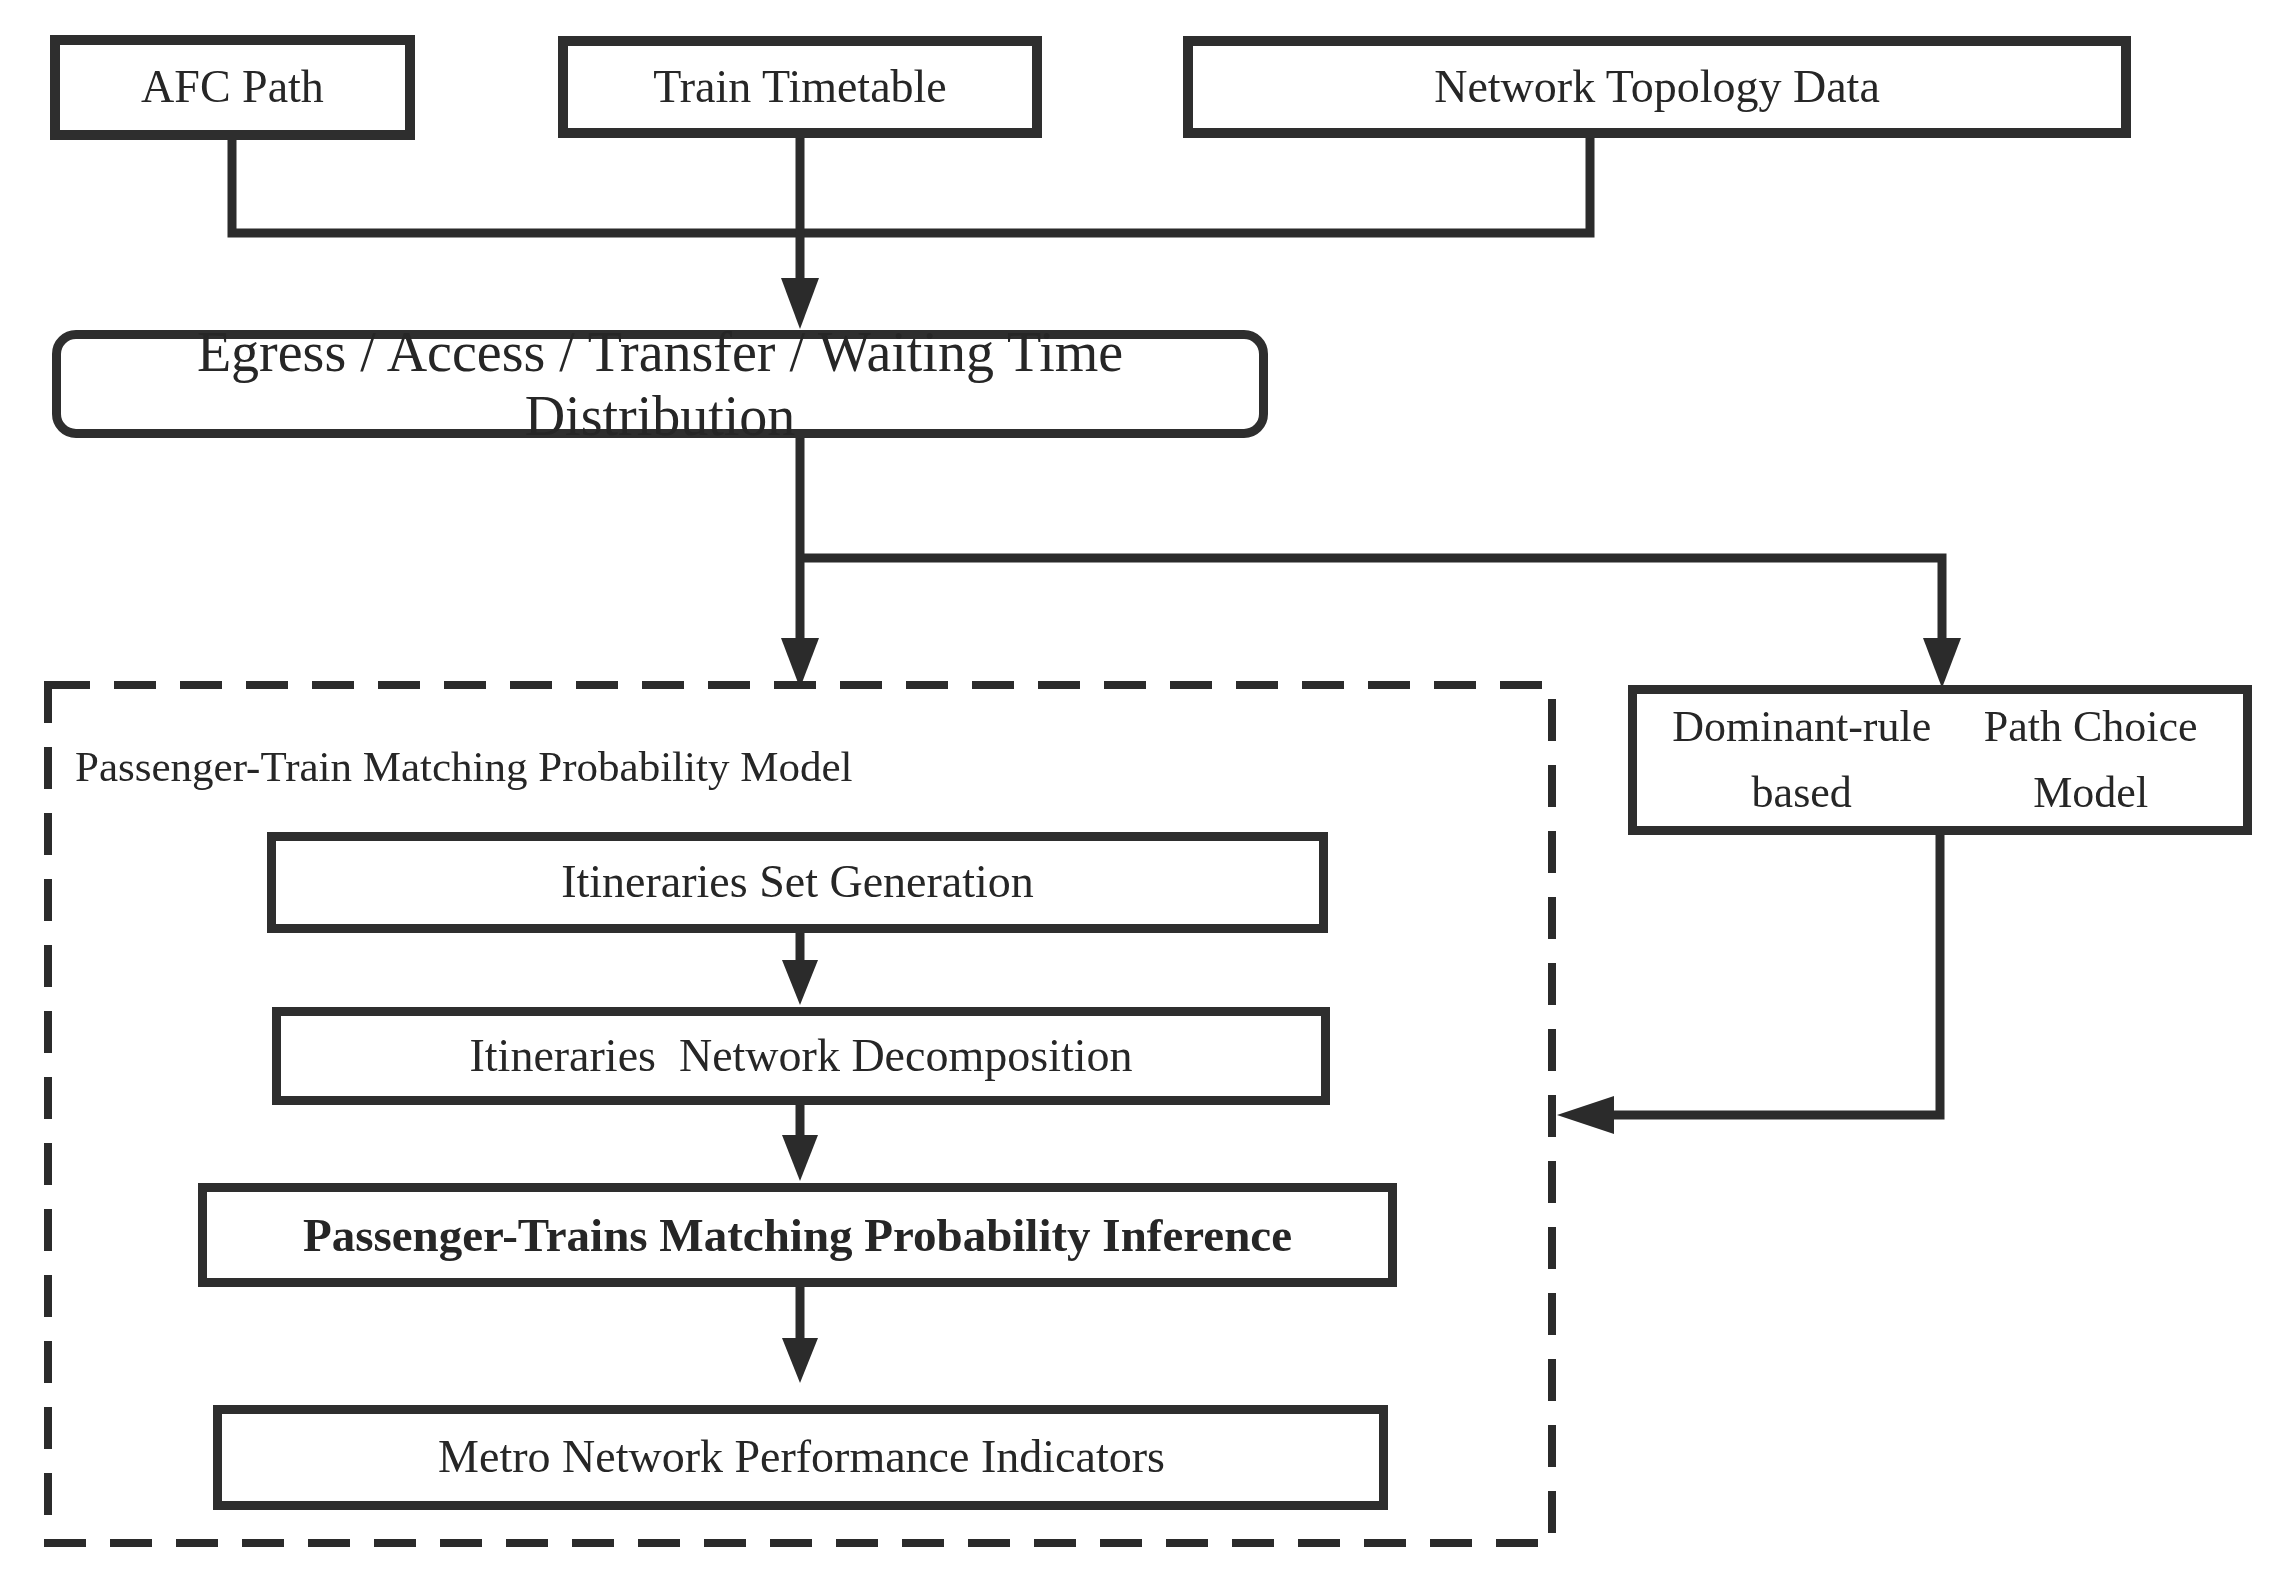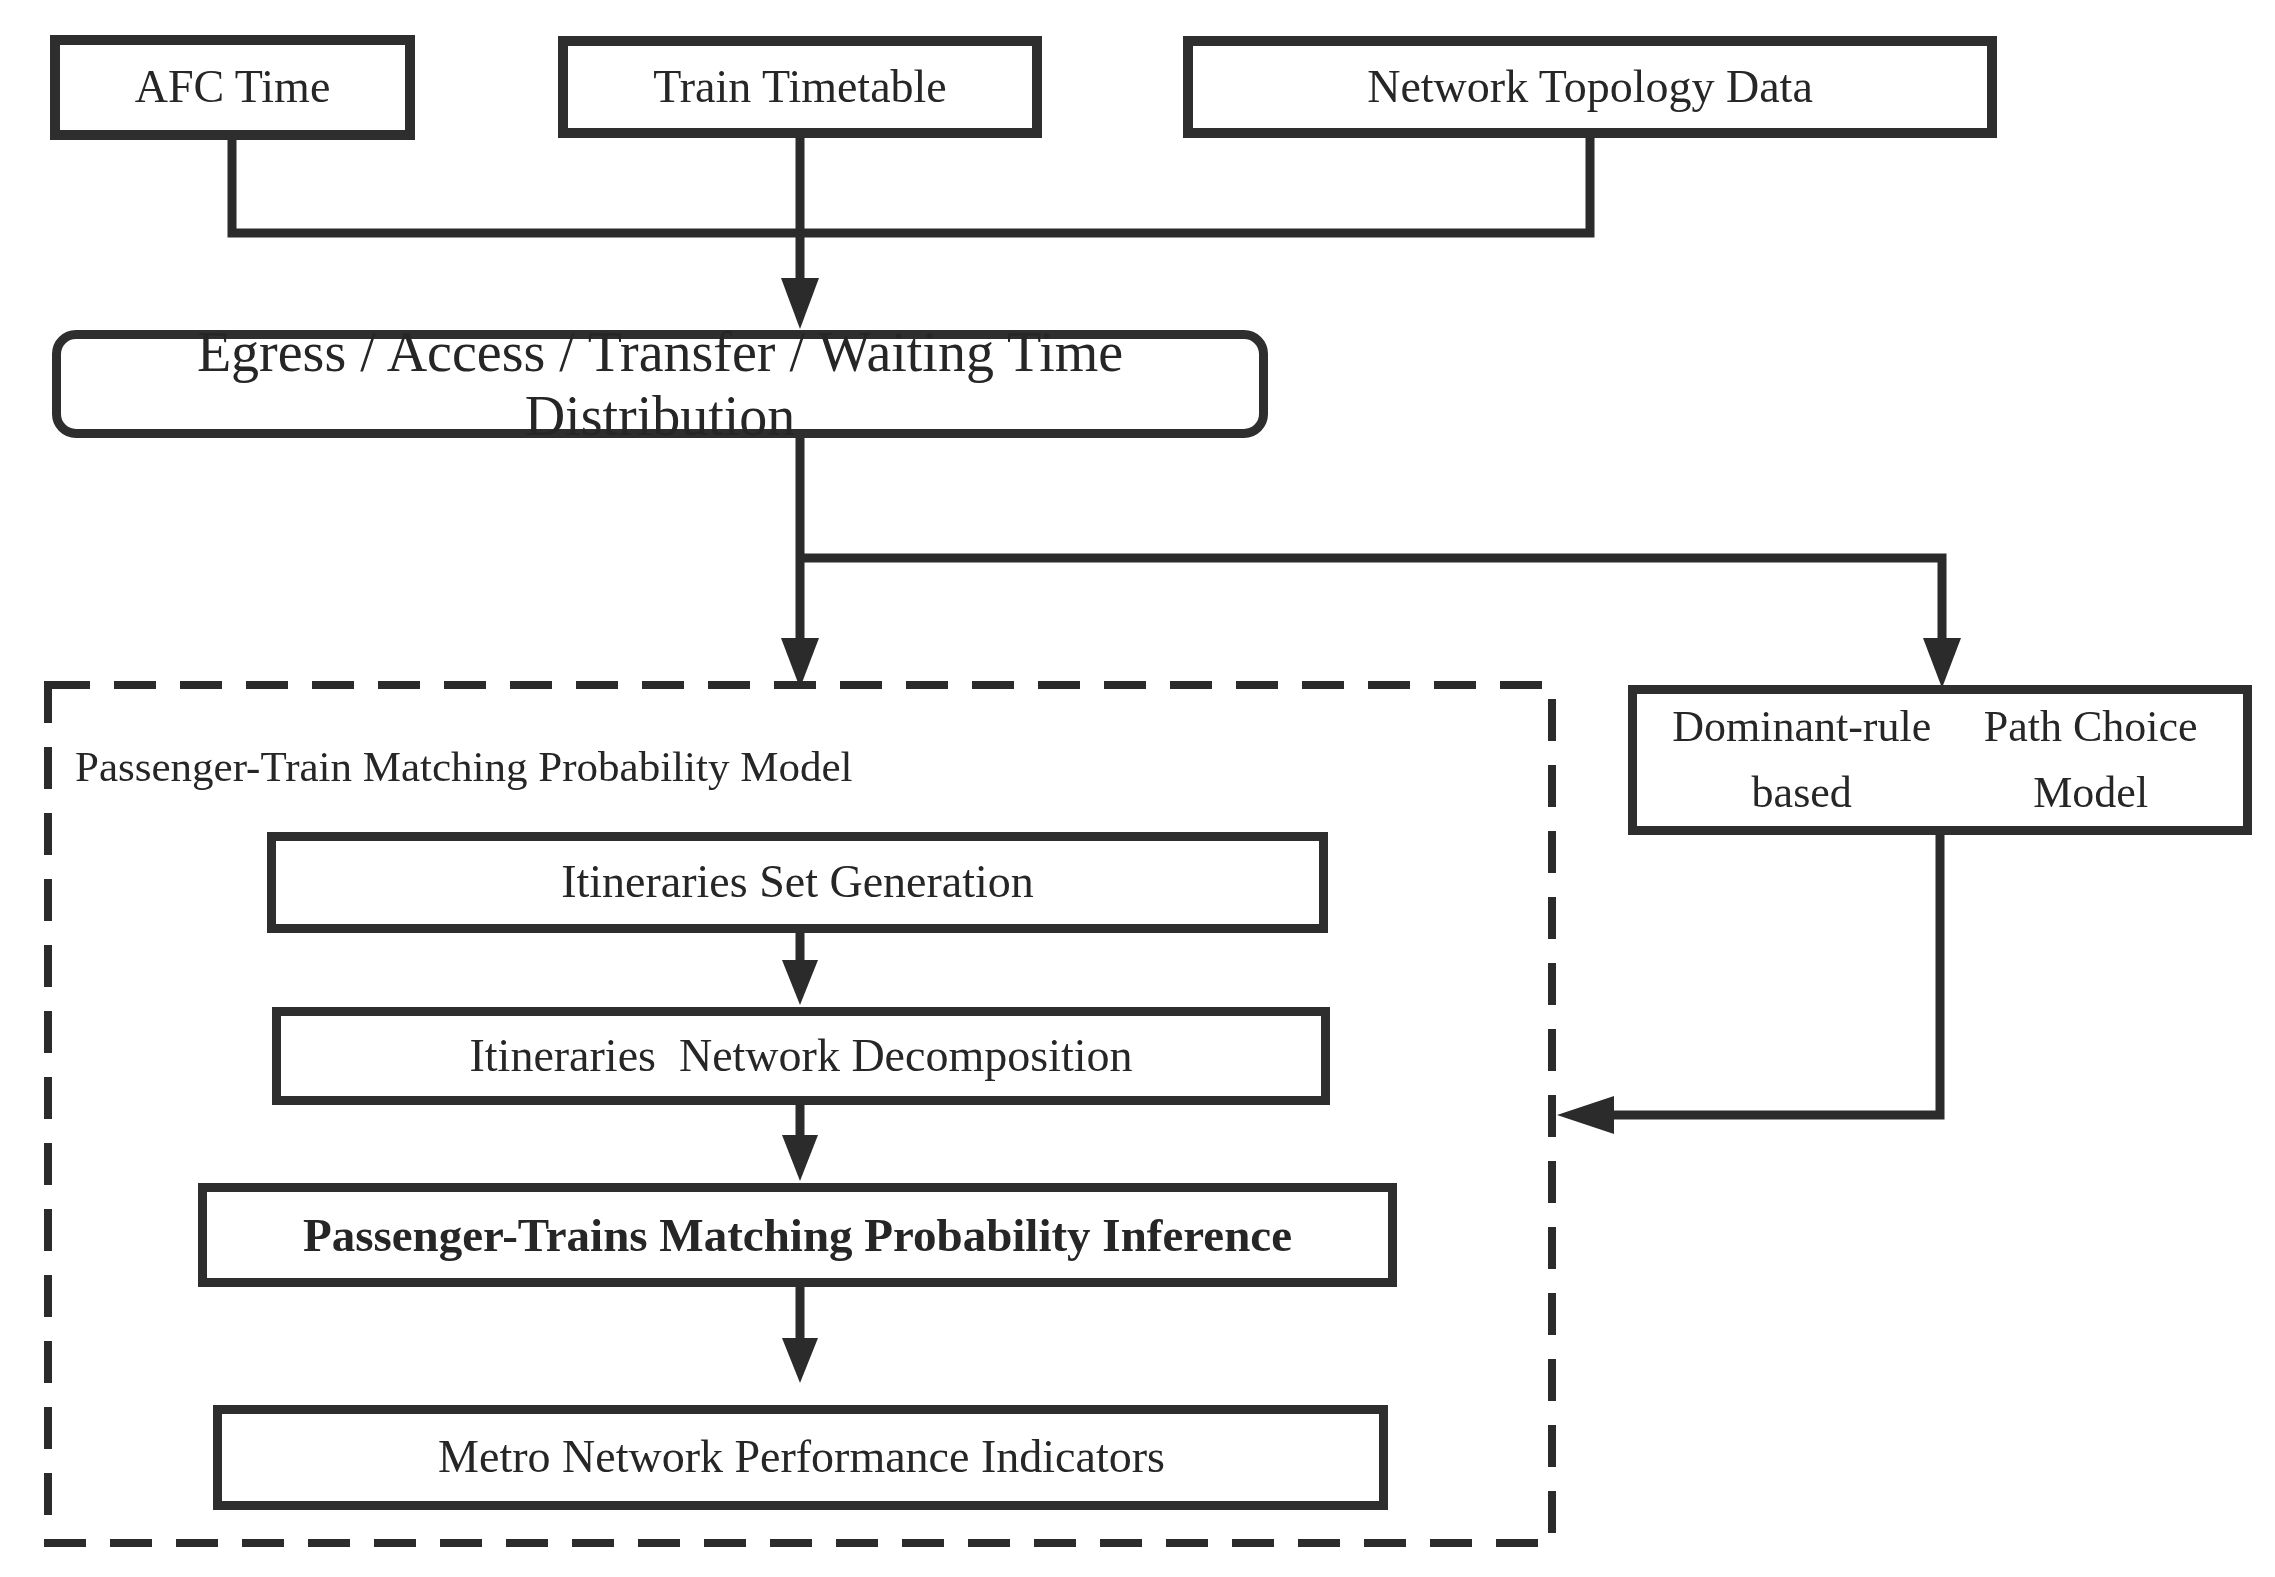--- a/index.html
+++ b/index.html
@@ -45,21 +45,21 @@
     align-items: center;
     justify-content: center;
     text-align: center;
     font-size: 46px;
     line-height: 1.15;
     padding: 0 14px;
   }
   .node.thick { border-width: 10px; }
   #node-afc          { left: 50px;   top: 35px;   width: 365px;  height: 105px; }
   #node-timetable    { left: 558px;  top: 36px;   width: 484px;  height: 102px; font-family: Liberation Serif, serif; }
-  #node-topology     { left: 1183px; top: 36px;   width: 814px;  height: 102px; }
+  #node-topology     { left: 1183px; top: 36px;   width: 948px;  height: 102px; }
   #node-distribution { left: 52px;   top: 330px;  width: 1216px; height: 108px; font-size: 56px; border-radius: 24px; }
   #node-dominant     { left: 1628px; top: 685px;  width: 624px;  height: 150px; font-size: 44px; line-height: 1.5; flex-direction: row; }
   #node-set          { left: 267px;  top: 832px;  width: 1061px; height: 101px; }
   #node-decomp       { left: 272px;  top: 1007px; width: 1058px; height: 98px;  white-space: pre-wrap; }
   #node-inference    { left: 198px;  top: 1183px; width: 1199px; height: 104px; font-size: 47px; font-weight: bold; }
   #node-indicators   { left: 213px;  top: 1405px; width: 1175px; height: 105px; padding-left: 16px; }
   .container-title {
     position: absolute;
     left: 75px;
     top: 742px;
@@ -95,21 +95,21 @@
     <path d="M800 1105 V1137"></path>
     <polygon points="782,1135 818,1135 800,1181"></polygon>
 
     <path d="M800 1287 V1340"></path>
     <polygon points="782,1338 818,1338 800,1383"></polygon>
 
     <rect class="dashed" x="48" y="685" width="1504" height="858"></rect>
   </svg>
 
   <div class="node thick" id="node-afc">
-    <span>AFC Time</span>
+    <span>AFC Path</span>
   </div>
 
   <div class="node thick" id="node-timetable">
     <span>Train Timetable</span>
   </div>
 
   <div class="node thick" id="node-topology">
     <span>Network Topology Data</span>
   </div>
 

